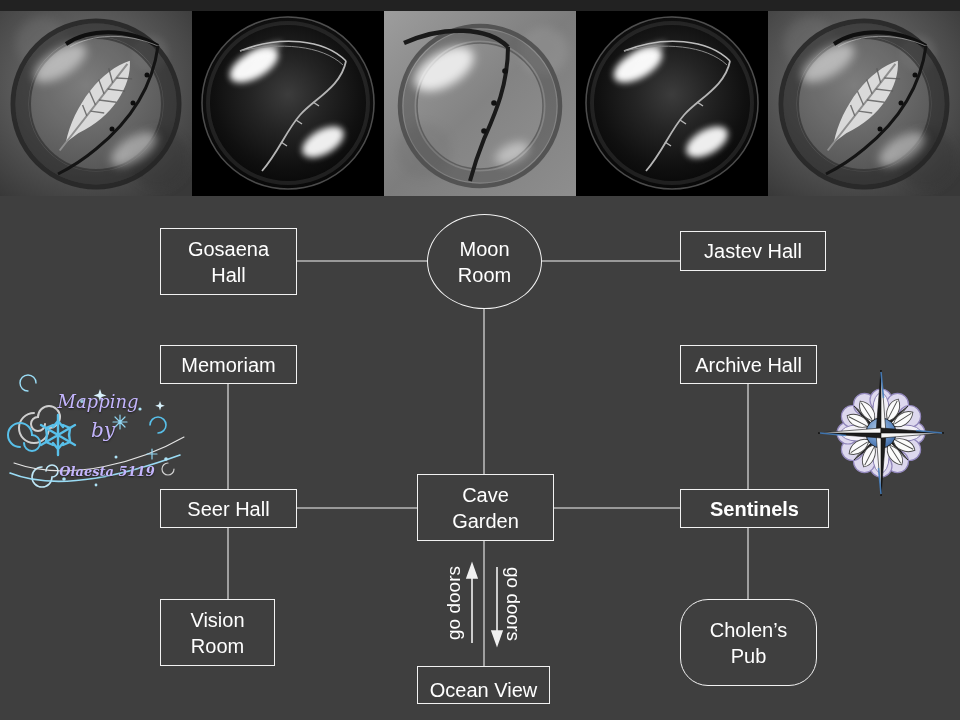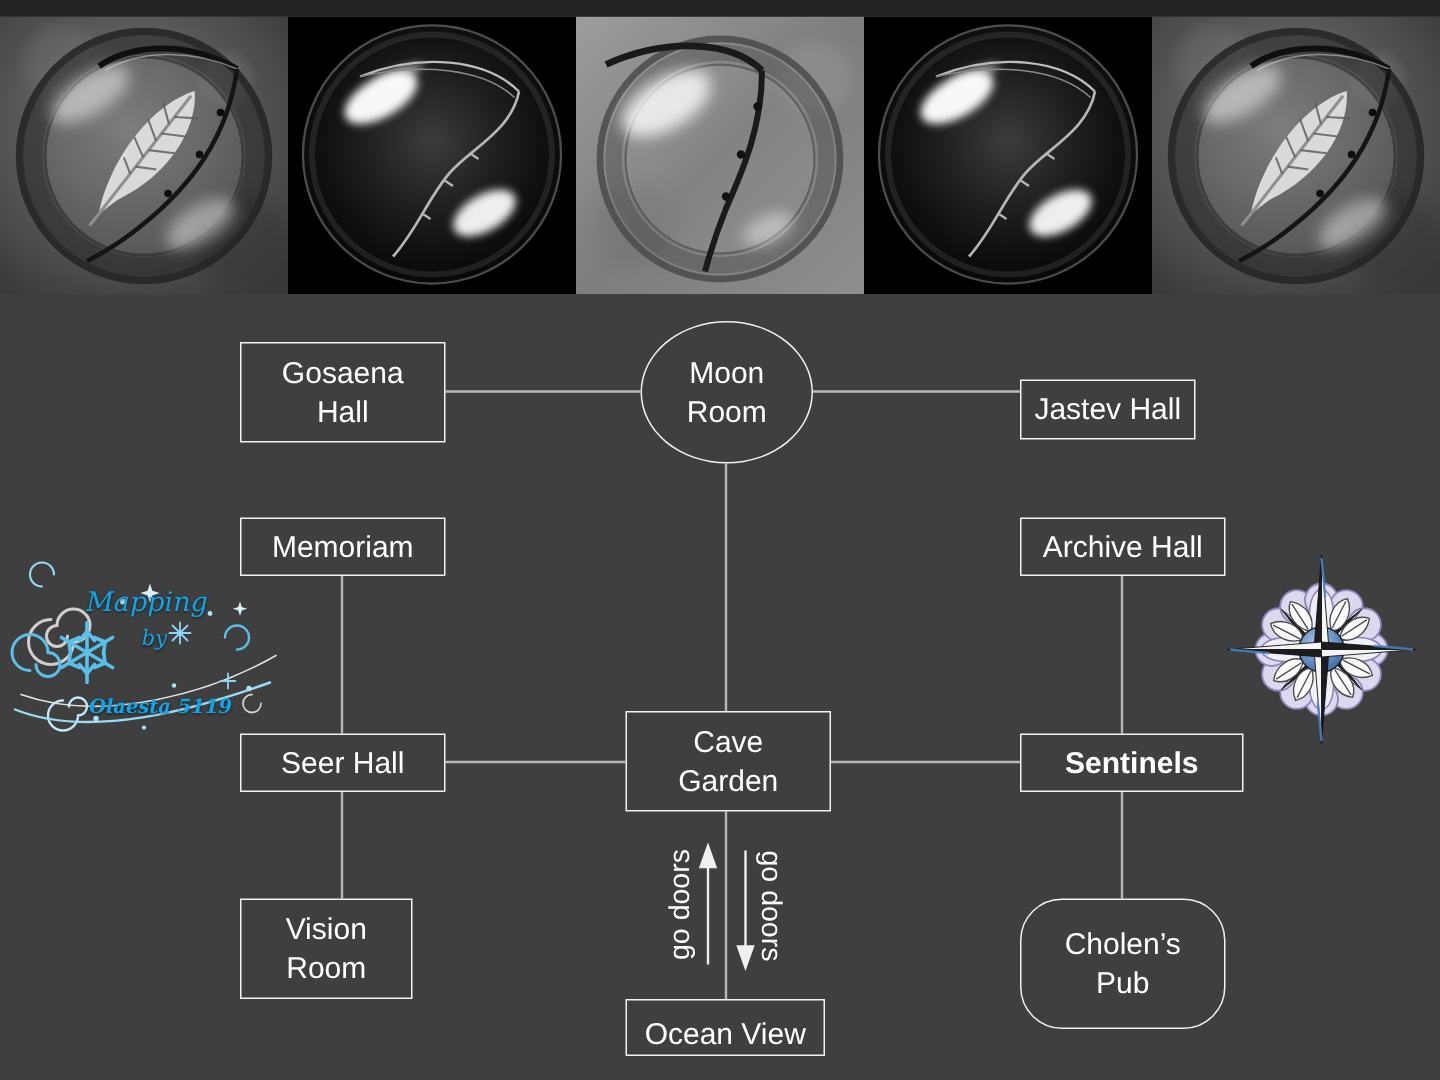--- a/index.html
+++ b/index.html
@@ -8,44 +8,44 @@
   
   #banner{position:absolute;left:0;top:0;width:960px;height:185px;display:flex;}
   .bpanel{width:192px;height:185px;display:block;}
   
   .room{position:absolute;box-sizing:border-box;border:1.5px solid #F2F2F2;color:#FFFFFF;
         display:flex;flex-direction:column;align-items:center;justify-content:center;
         text-align:center;font-size:20px;line-height:1.3;background:transparent;}
   .room .rl{display:block;white-space:nowrap;}
   #room-gosaena {left:160px;top:217px;width:137px;height:67px;}
   #room-moon    {left:427px;top:203px;width:115px;height:95px;border-radius:50%;}
-  #room-jastev  {left:680px;top:242px;width:117px;height:40px;}
+  #room-jastev  {left:680px;top:220px;width:146px;height:40px;}
   #room-memoriam{left:160px;top:334px;width:137px;height:39px;}
   #room-archive {left:680px;top:334px;width:137px;height:39px;}
   #room-seer    {left:160px;top:478px;width:137px;height:39px;}
   #room-cave    {left:417px;top:463px;width:137px;height:67px;}
   #room-sentinels{left:680px;top:478px;width:149px;height:39px;font-weight:bold;}
   #room-vision  {left:160px;top:588px;width:115px;height:67px;text-align:center;}
   #room-cholens {left:680px;top:588px;width:137px;height:87px;border-radius:28px;}
   #room-ocean   {left:417px;top:655px;width:133px;height:38px;justify-content:flex-end;}
   
   #connectors{position:absolute;left:0;top:0;width:960px;height:720px;pointer-events:none;}
   
   .vlabel{position:absolute;width:110px;height:26px;color:#FFFFFF;font-size:19px;
           line-height:26px;text-align:center;white-space:nowrap;}
   #vlabel-up  {left:399px;top:579px;transform:rotate(-90deg);}
   #vlabel-down{left:458px;top:580px;transform:rotate(90deg);}
   
   #watermark{position:absolute;left:0px;top:356px;width:190px;height:134px;}
   #watermark svg{position:absolute;left:0;top:0;}
-  .wline{position:absolute;width:190px;text-align:center;color:#0ea5e9;
+  .wline{position:absolute;width:190px;text-align:center;color:#c4b5fd;
          font-family:"DejaVu Serif",serif;font-style:italic;
          text-shadow:0 1px 2px rgba(0,0,0,.6);}
   #wm1{top:24px;left:3px;font-size:18px;}
-  #wm2{top:51px;left:8px;font-size:14px;}
+  #wm2{top:51px;left:8px;font-size:20px;}
   #wm3{top:73px;left:6px;font-size:16px;}
   #wm4{top:97px;left:12px;font-size:13px;font-weight:bold;}
   
   #compass{position:absolute;left:816px;top:357px;width:130px;height:130px;}
 </style>
 </head>
 <body>
 
 <div id="slide">
 

